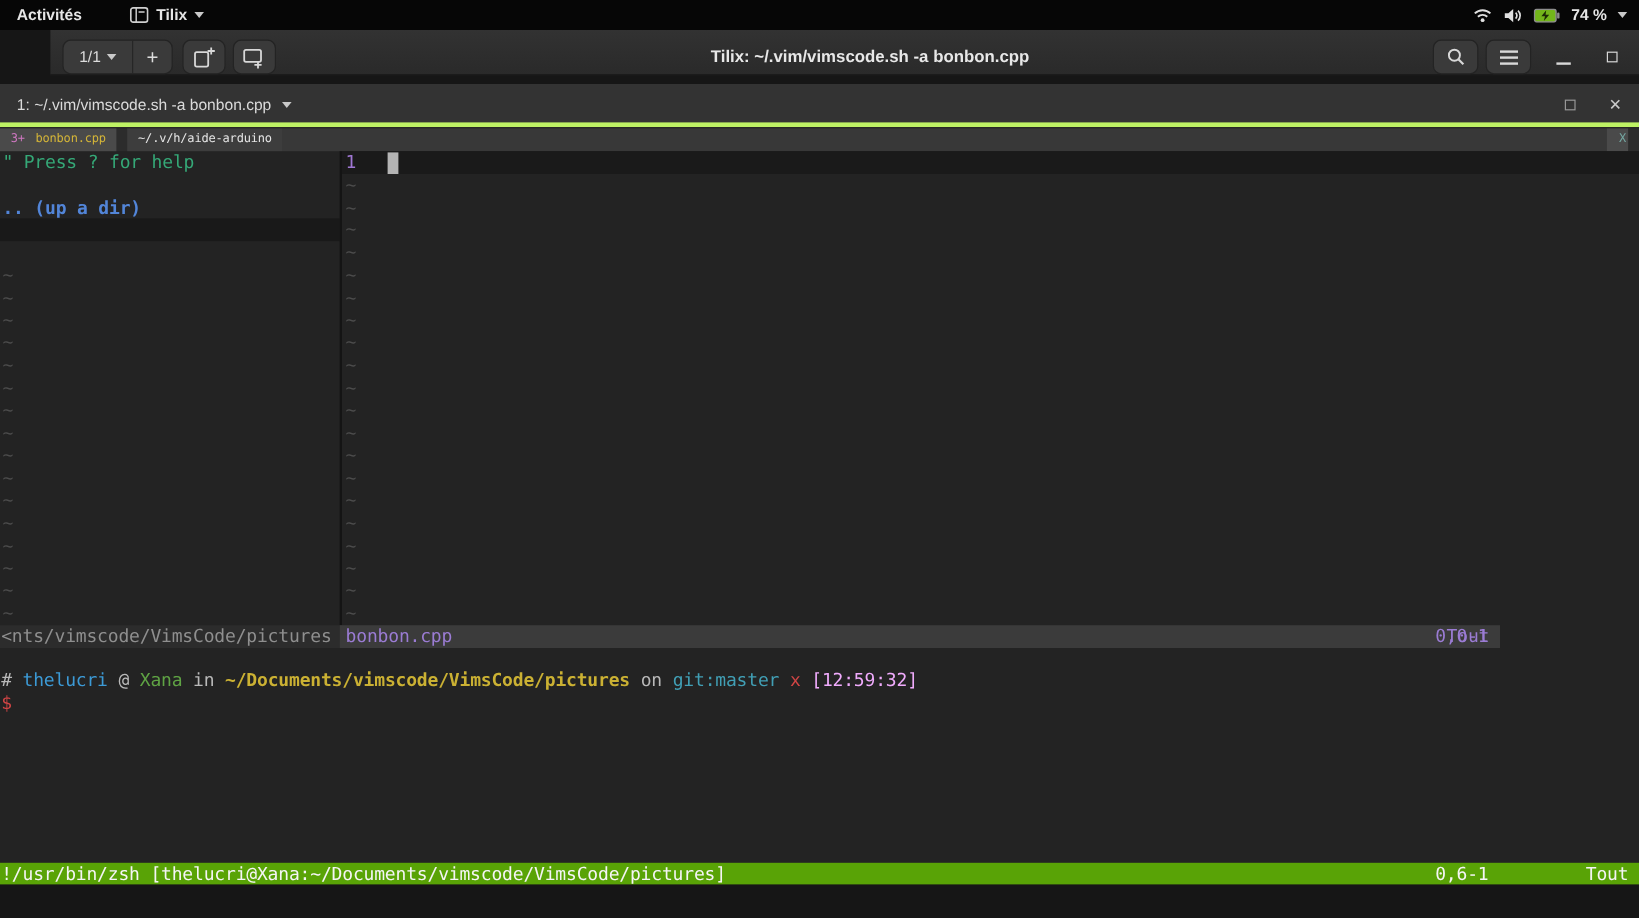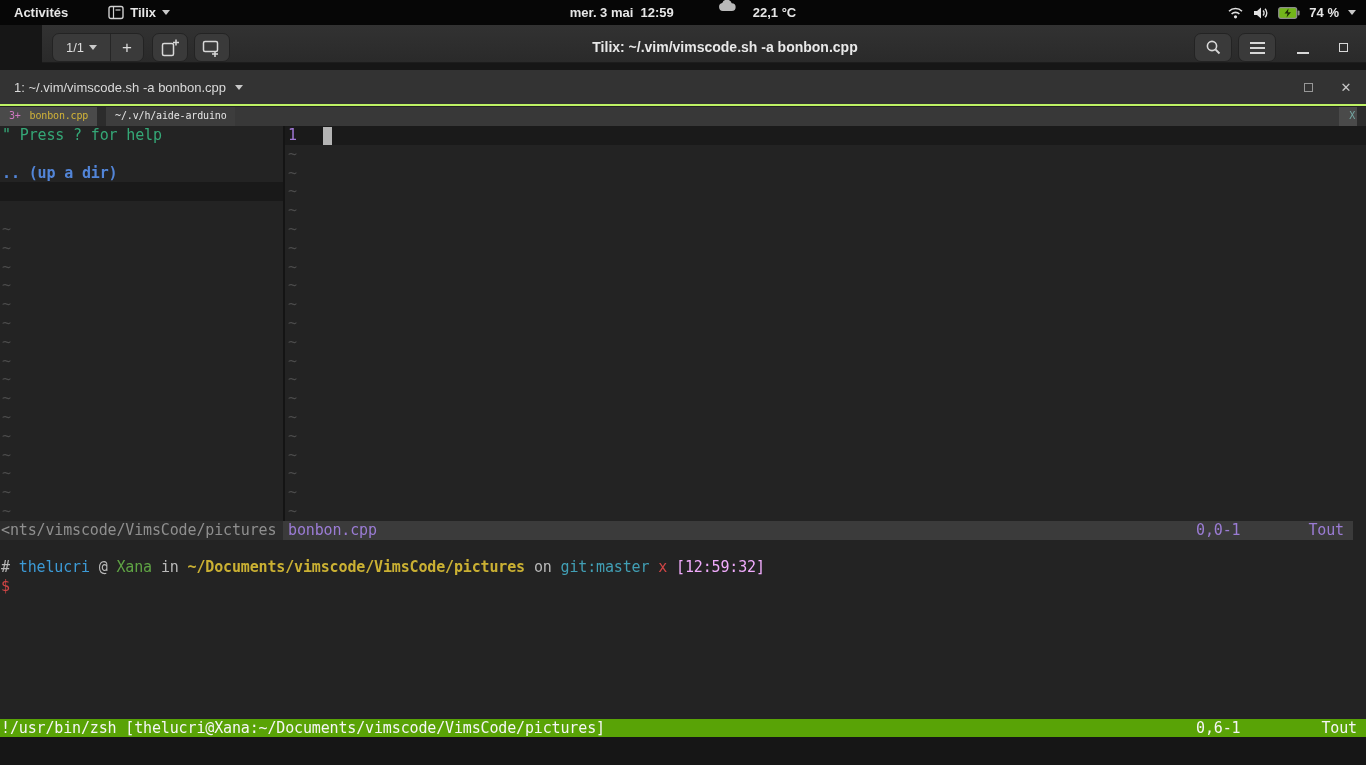--- a/index.html
+++ b/index.html
@@ -43,21 +43,21 @@
   .win-ctl { position:absolute; top:0; height:44px; width:30px; display:flex;
              align-items:center; justify-content:center; color:#d8d8d8; }
   #ctl-min { left:1246px; } #ctl-max { left:1286px; } #ctl-close { left:1326px; font-size:15px; }
   .min-bar { width:12px; height:2px; background:#d8d8d8; margin-top:12px; }
   .max-box { width:9px; height:9px; border:1.5px solid #d8d8d8; }
   .hamburger { display:flex; flex-direction:column; gap:3px; }
   .hamburger span { width:15px; height:2px; background:#d8d8d8; }
 
   
   #sessionbar { position:absolute; top:70px; left:0; width:1366px; height:36px;
-                background:#333333; border-bottom:2px solid #bef264; }
+                background:#333333; border-bottom:4px solid #bef264; }
   #session-title { position:absolute; left:14px; top:0; height:35px; display:flex;
                    align-items:center; gap:9px; color:#dadada; font-size:13px; }
   .pane-ctl { position:absolute; top:0; height:35px; width:26px; display:flex;
               align-items:center; justify-content:center; }
   #pane-max { left:1295px; } #pane-close { left:1333px; color:#c9c9c9; font-size:13px; }
   .pane-box { width:9px; height:9px; border:1.5px solid #979797; }
 
   
   #term { position:absolute; top:106px; left:0; width:1366px; height:659px;
           background:#232323; }
@@ -78,21 +78,21 @@
   .tab-x { width:18px; background:#4a4a4a; color:#74a7a2; text-align:right; padding-right:2px; }
   .tab-end { width:9px; background:#2c2c2c; }
 
   
   #vsep { position:absolute; left:283px; top:19.8px; width:2px; height:395px; background:#141414; }
   #cursorline { position:absolute; left:285px; right:0; top:20px; height:19px; background:#1a1a1a; }
   #rootline-bg { position:absolute; left:0; top:76.4px; width:283px; height:19px; background:#191919; }
   #vim-cursor { position:absolute; left:323px; top:20.5px; width:9.2px; height:18px; background:#b4b4b4; }
 
   
-  #statusline { position:absolute; left:0; top:414.8px; width:1353px; height:19px; }
+  #statusline { position:absolute; left:0; top:414.8px; width:1250px; height:19px; }
   #sl-bg-left  { position:absolute; left:0; top:0; width:283px; height:19px; background:#2c2c2c; }
   #sl-bg-right { position:absolute; left:283px; right:0; top:0; height:19px; background:#3b3b3b; }
 
   
   #greenbar { position:absolute; left:0; top:612.6px; width:1366px; height:19px; background:#59a306;padding-left:26px; }
   #greenbar .r { color:#f5f5f5; }
   #below-bar { position:absolute; left:0; top:631.4px; width:1366px; height:28px; background:#161616; }
 
   
   .c-dim  { color:#b9b9b9; } .c-user { color:#3c9ad6; } .c-host { color:#5fa344; }
@@ -115,36 +115,20 @@
           <rect x="1" y="1.5" width="14" height="12" rx="2" fill="none" stroke="#cfcfcf" stroke-width="1.4"></rect>
           <line x1="5.5" y1="1.5" x2="5.5" y2="13.5" stroke="#cfcfcf" stroke-width="1.2"></line>
           <line x1="7.5" y1="5" x2="12.5" y2="5" stroke="#cfcfcf" stroke-width="1.2"></line>
         </svg>
       </span>
       <span>Tilix</span>
       <span class="caret"></span>
     </div>
   </div>
 
-  <div class="tb-center">
-    <span>mer. 3 mai  12:59</span>
-    <span class="tb-item">
-      <span style="position:relative;">
-        <svg width="19" height="14" viewBox="0 0 19 14">
-          <path d="M5 13 a4 4 0 0 1 -.5 -7.9 A5 5 0 0 1 14 5.2 A3.6 3.6 0 0 1 14 13 Z" fill="#b9b9b9"></path>
-        </svg>
-        <span style="position:absolute; right:-1px; bottom:-1px; width:8px; height:9px;
-                     background:#e8690b; border-radius:1.5px; display:flex; align-items:center;
-                     justify-content:center;">
-          <span style="width:2px; height:5px; background:#3a1800; display:block;"></span>
-        </span>
-      </span>
-      <span>22,1 °C</span>
-    </span>
-  </div>
 
   <div class="tb-right">
     <span>
       <svg width="17" height="13" viewBox="0 0 17 13">
         <path d="M2 5.2 A9.2 9.2 0 0 1 15 5.2" fill="none" stroke="#e0e0e0" stroke-width="1.6"></path>
         <path d="M4.6 8 A5.6 5.6 0 0 1 12.4 8" fill="none" stroke="#e0e0e0" stroke-width="1.6"></path>
         <circle cx="8.5" cy="10.8" r="1.6" fill="#e0e0e0"></circle>
       </svg>
     </span>
     <span>

